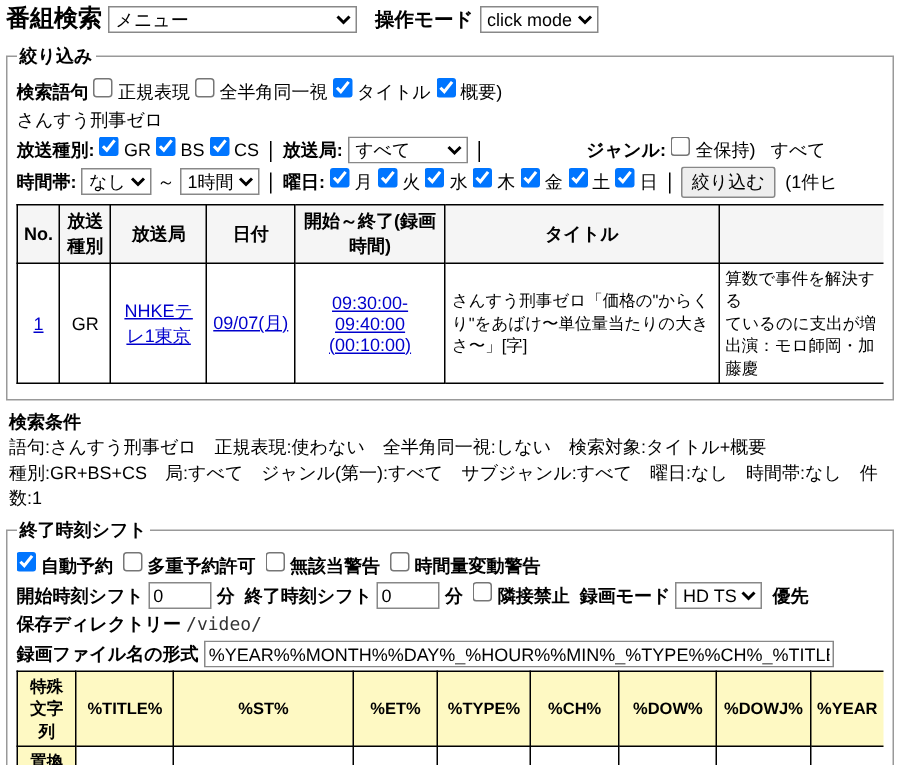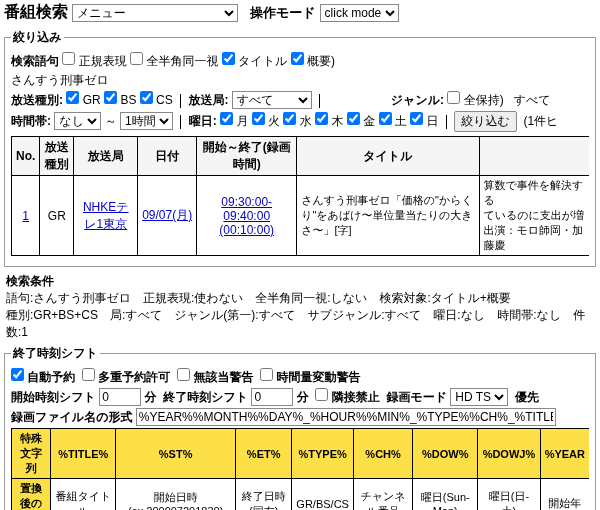--- a/index.html
+++ b/index.html
@@ -15,21 +15,21 @@
 legend { font-weight: bold; padding: 0 2px; margin-top: 28px; }
 .row { white-space: nowrap; overflow: hidden; margin: 2px 0; }
 .lbl { font-weight: bold; }
 .sep { display: inline-block; width: 1px; height: 14px; background: #000; vertical-align: middle; margin: 0 4px; }
 table.results { border-collapse: collapse; width: 100%; margin: 4px 0; }
 table.results th, table.results td { border: 1px solid #000; padding: 2px 4px; font-size: 12px; }
 table.results th { background: #f5f5f5; font-weight: bold; text-align: center; }
 table.results td.center { text-align: center; }
 table.fmt { border-collapse: collapse; width: 100%; margin-top: 2px; }
 table.fmt th, table.fmt td { border: 1px solid #000; padding: 2px 4px; font-size: 11px; text-align: center; }
-table.fmt th { background: #fde047; font-weight: bold; }
+table.fmt th { background: #fef9c3; font-weight: bold; }
 .savepath { font-family: monospace; font-size: 12px; color: #333; }
 .nowrap { white-space: nowrap; overflow: hidden; }
 </style>
 </head>
 <body>
 
 <div class="title-row">
   <span class="page-title">番組検索</span>
   <select style="width:166px;"><option>メニュー</option></select>
   <span class="mode-label">操作モード</span>
@@ -129,20 +129,24 @@
     <span class="lbl">分</span>&nbsp;
     <span class="lbl">終了時刻シフト</span>
     <input type="text" size="3" value="0" style="">
     <span class="lbl">分</span>&nbsp;
     <input type="checkbox" style=""> <span class="lbl">隣接禁止</span>&nbsp;
     <span class="lbl">録画モード</span>
     <select><option>HD TS</option></select>&nbsp;
     <span class="lbl">優先</span>
   </div>
   <div class="row">
+    <span class="lbl">保存ディレクトリー</span>
+    <span class="savepath">/video/</span>
+  </div>
+  <div class="row">
     <span class="lbl">録画ファイル名の形式</span>
     <input type="text" style="width: 420px;" value="%YEAR%%MONTH%%DAY%_%HOUR%%MIN%_%TYPE%%CH%_%TITLE%">
   </div>
   <table class="fmt">
     <tbody>
         <tr>
       <th>特殊文字列</th>
       <th>%TITLE%</th>
       <th>%ST%</th>
       <th>%ET%</th>

